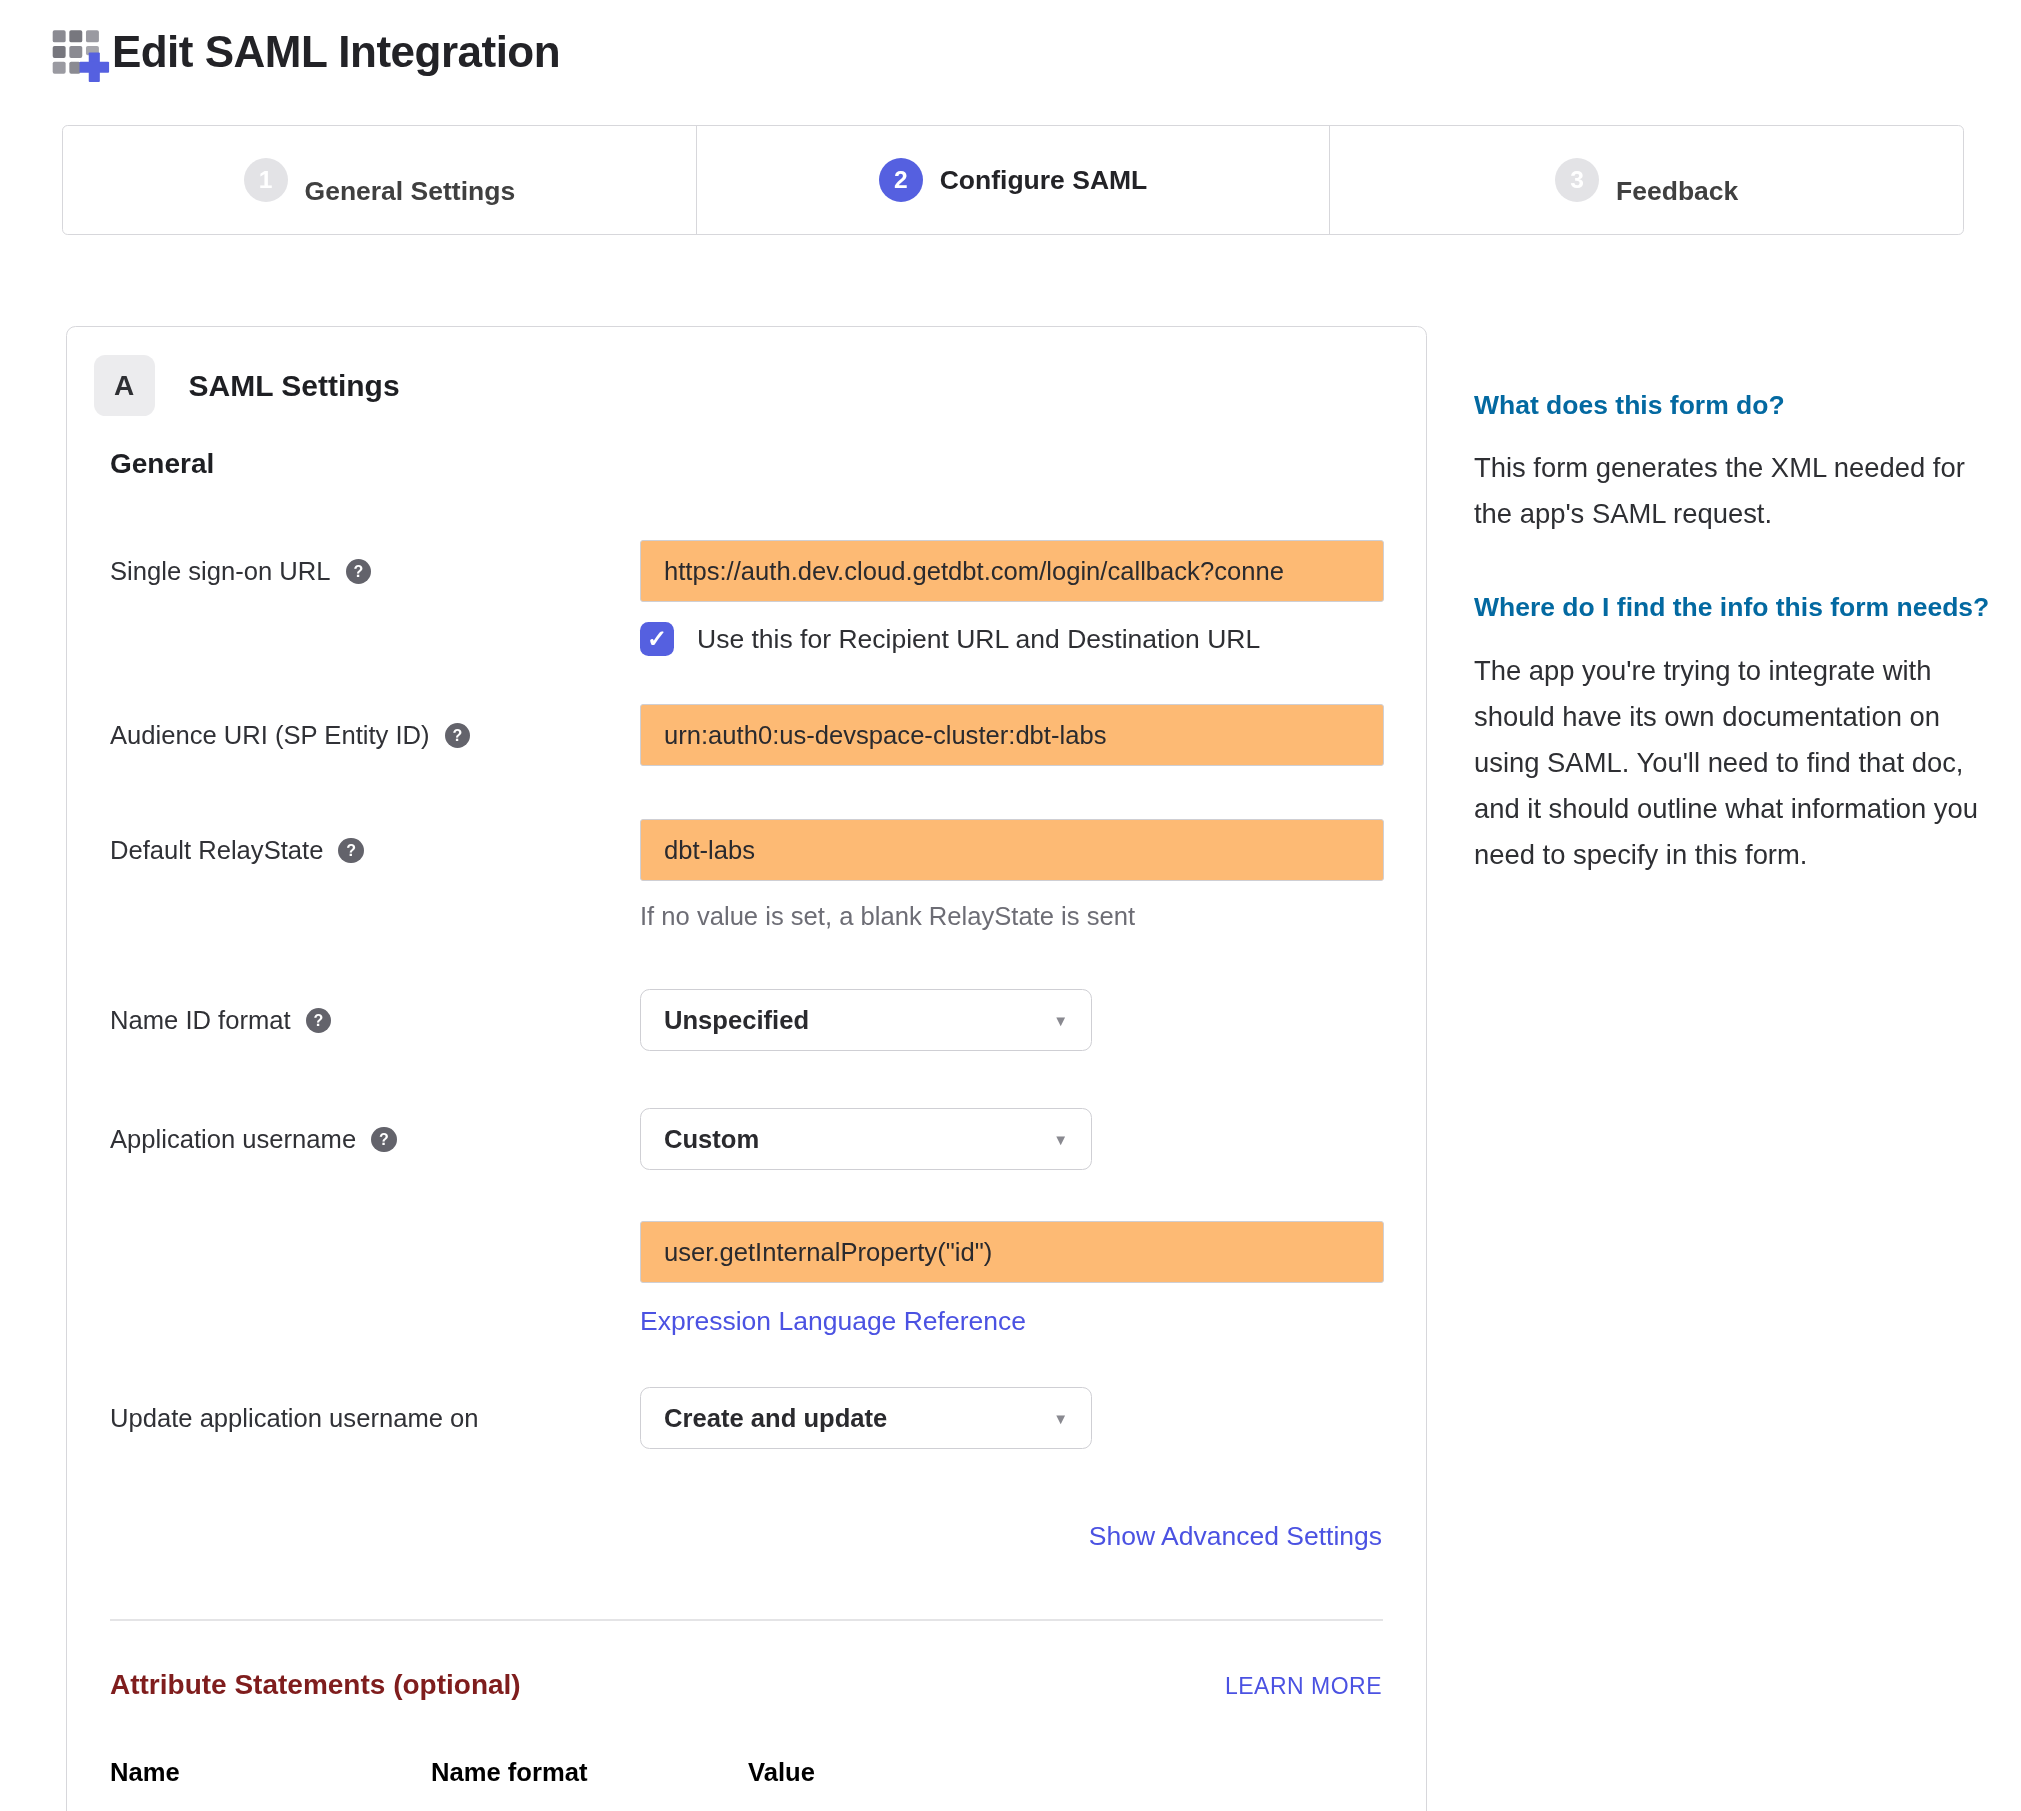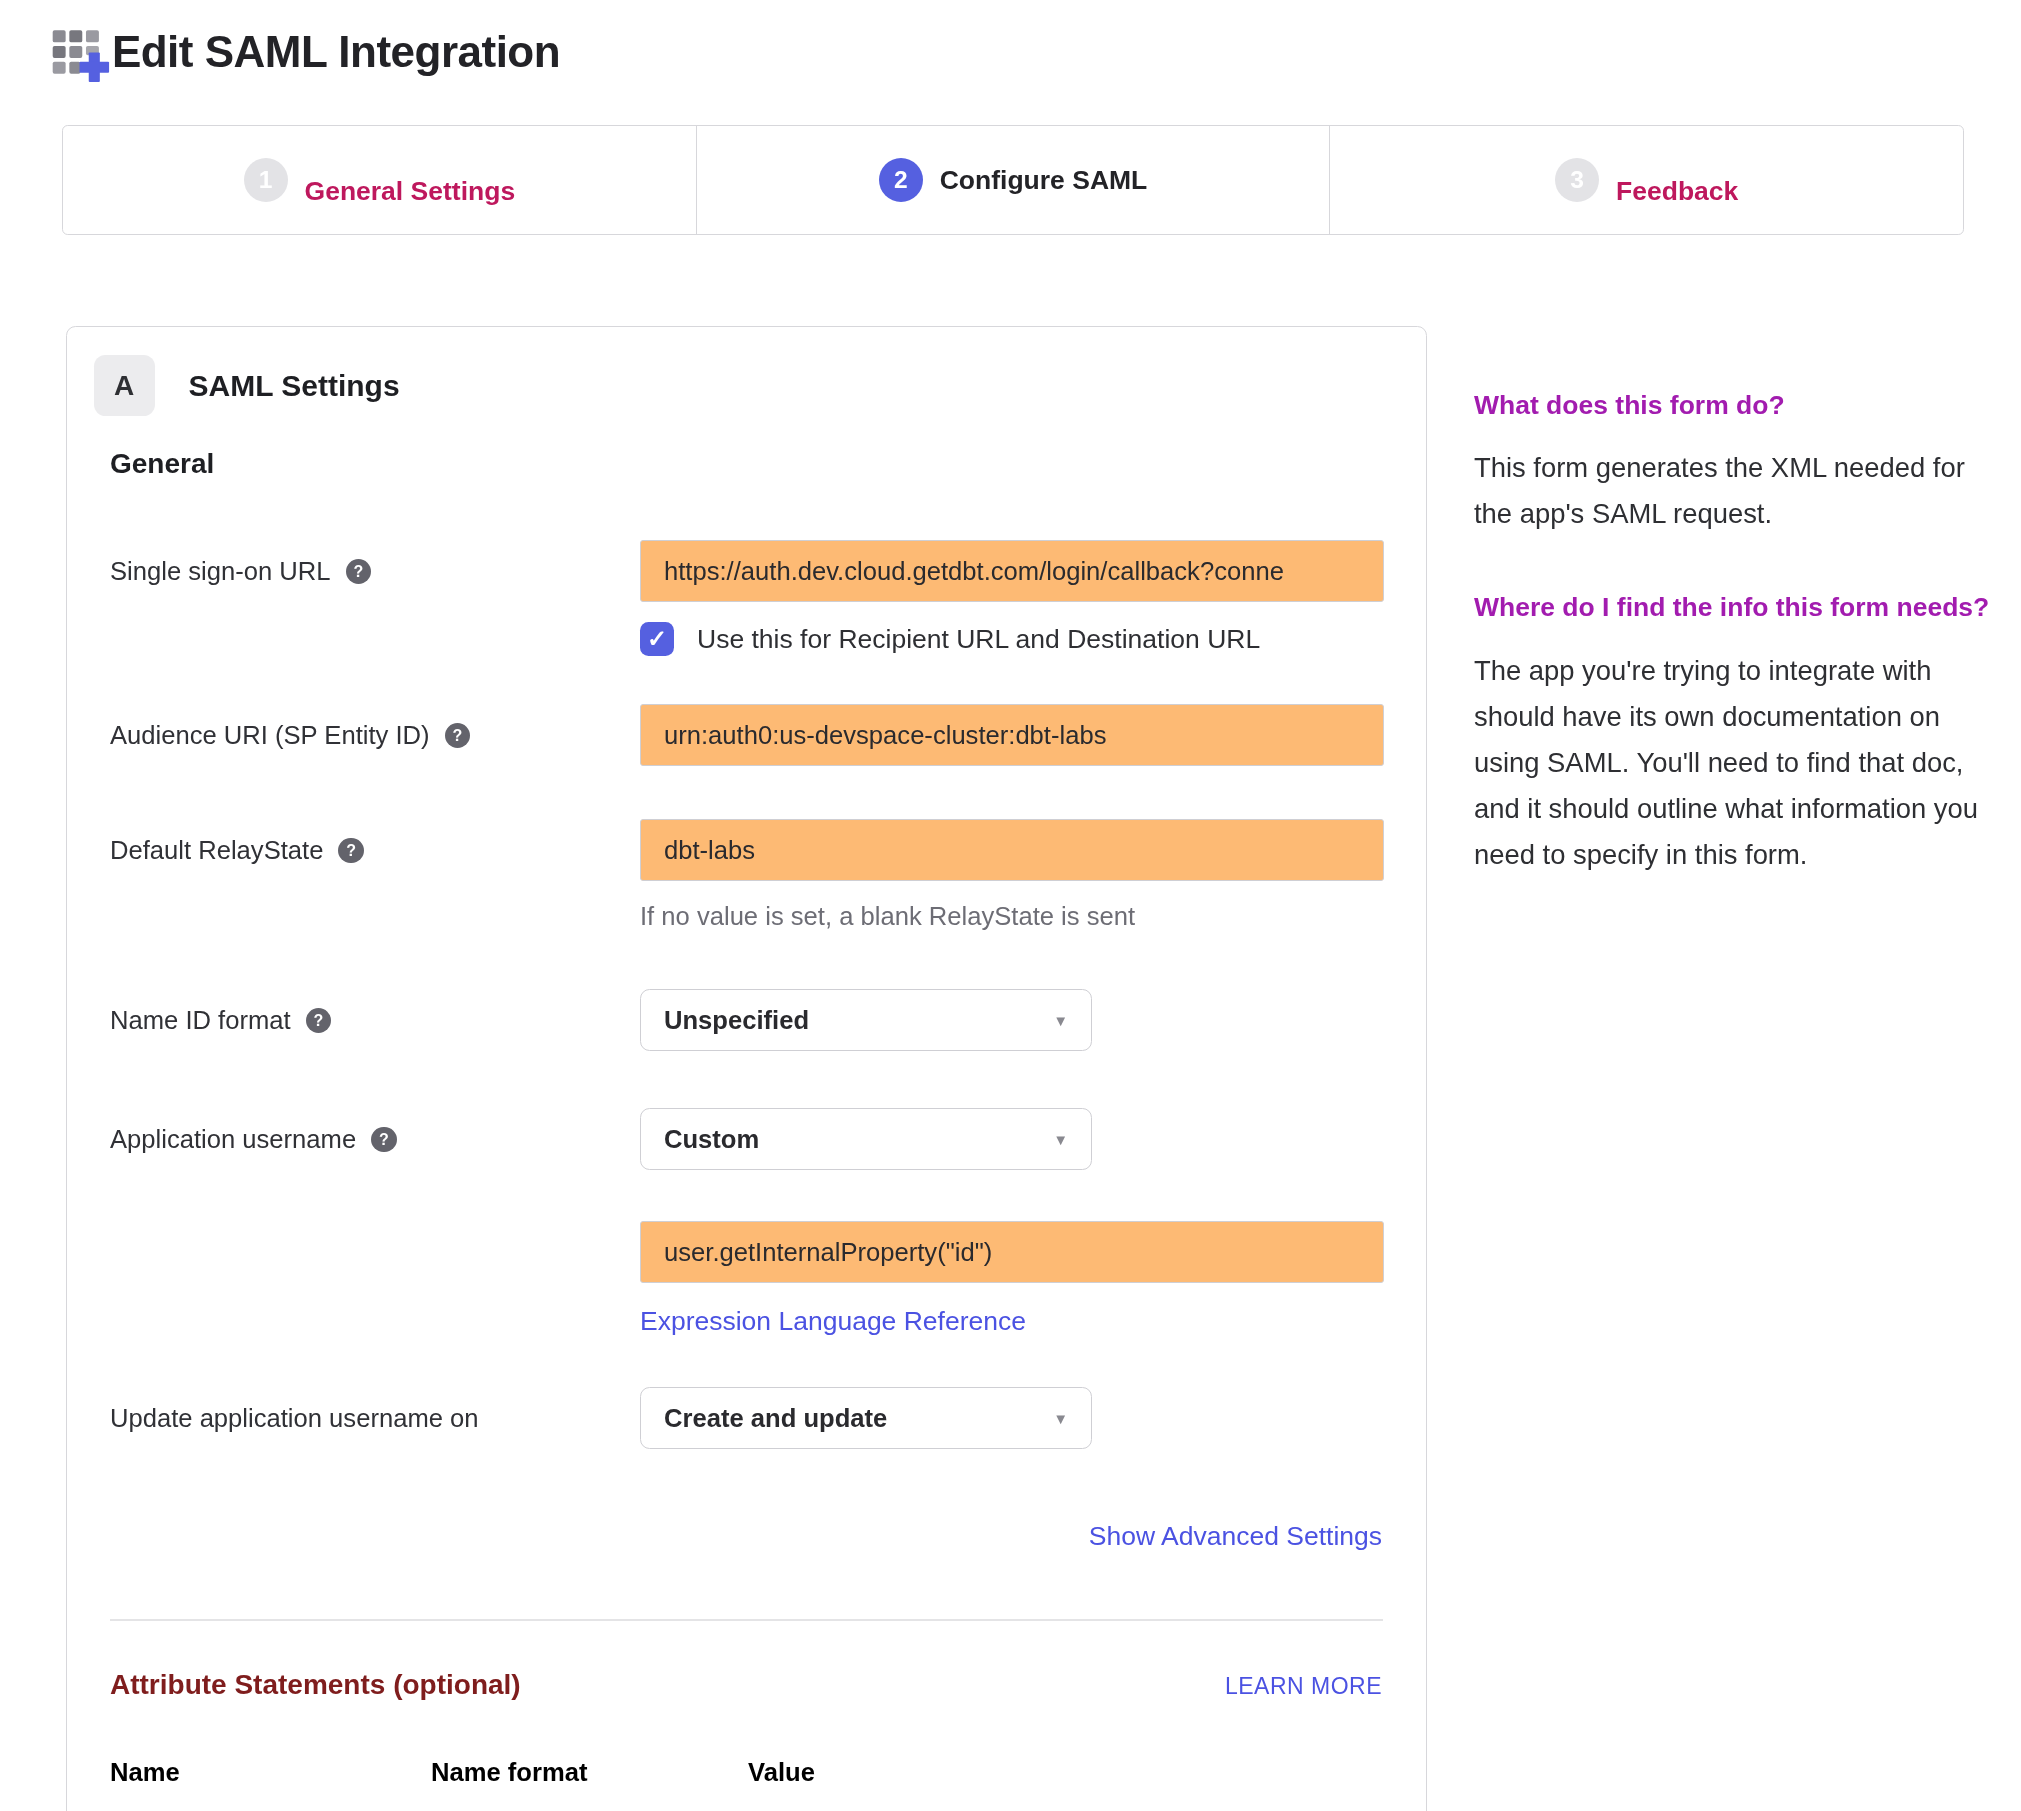--- a/index.html
+++ b/index.html
@@ -12,21 +12,21 @@
   .page-title{font-size:44px;font-weight:700;color:#232327;letter-spacing:-0.5px;margin-left:1.9px;}
 
   
   .stepper{position:absolute;left:62px;top:125px;width:1902px;height:110px;
     border:0.9px solid #d7d7db;border-radius:5.7px;display:flex;background:#fff;}
   .step{flex:1 1 0;display:flex;align-items:center;justify-content:center;gap:17px;}
   .step + .step{border-left:0.9px solid #d7d7db;}
   .step-circle{width:44px;height:44px;border-radius:50%;display:flex;align-items:center;justify-content:center;
     font-size:24.6px;font-weight:700;}
   .step.inactive .step-circle{background:#e3e3e6;color:#ffffff;}
-  .step.inactive .step-label{color:#be185d;margin-top:22px;}
+  .step.inactive .step-label{color:#404040;margin-top:22px;}
   .step.active .step-circle{background:#5560e0;color:#ffffff;}
   .step.active .step-label{color:#232327;}
   .step-label{font-size:26.5px;font-weight:700;}
 
   
   .card{position:absolute;left:66px;top:326px;width:1361px;height:1533px;
     border:0.9px solid #d7d7db;border-radius:9.5px;background:#fff;}
   .panel-head{position:absolute;left:26.5px;top:28px;display:flex;align-items:center;gap:34px;}
   .badge{width:61px;height:61px;border-radius:11.4px;background:#ececee;display:flex;
     align-items:center;justify-content:center;font-size:28px;font-weight:600;color:#2e2f33;}
@@ -54,21 +54,21 @@
   .ilink{position:absolute;left:573px;font-size:26.5px;color:#4b52e2;cursor:pointer;text-decoration:none;}
   .show-adv{position:absolute;right:44px;font-size:26.5px;color:#4b52e2;cursor:pointer;}
   .divider{position:absolute;left:43px;right:43px;height:1.9px;background:#e4e4e6;}
   .attr-head{position:absolute;left:43px;font-size:28px;font-weight:700;color:#7f1d1d;}
   .learn-more{position:absolute;right:44px;font-size:23px;font-weight:400;color:#4b52e2;
     letter-spacing:0.5px;cursor:pointer;}
   .col-h{position:absolute;font-size:25.6px;font-weight:700;color:#000000;}
 
   
   .help-col{position:absolute;left:1474px;top:386px;width:535px;}
-  .help-col h4{font-size:26.5px;font-weight:700;color:#a21caf;line-height:1.45;margin:0 0 21px 0;}
+  .help-col h4{font-size:26.5px;font-weight:700;color:#0369a1;line-height:1.45;margin:0 0 21px 0;}
   .help-col p{font-size:27.4px;color:#2e2f33;line-height:1.68;margin:0 0 51px 0;}
 </style>
 </head>
 <body>
 
 <div class="title-row">
   <svg class="app-icon" viewBox="0 0 66 66">
     <rect x="4" y="10" width="14" height="13" rx="2" fill="#8b8b92"></rect>
     <rect x="22" y="10" width="14" height="13" rx="2" fill="#77777e"></rect>
     <rect x="40" y="10" width="14" height="13" rx="2" fill="#9a9aa1"></rect>

